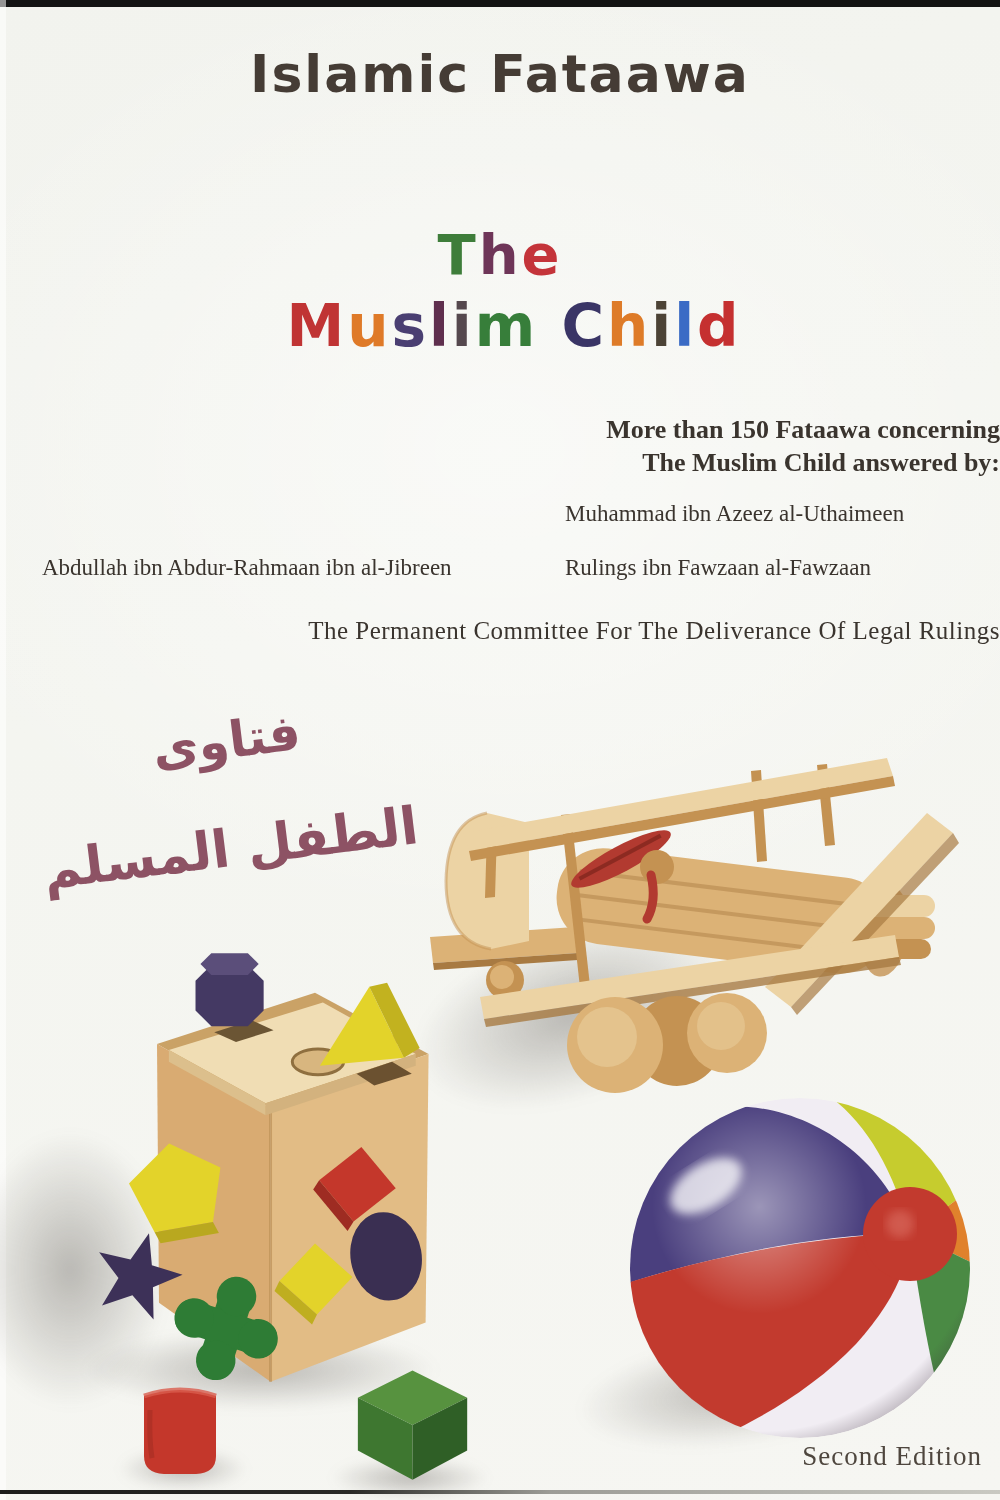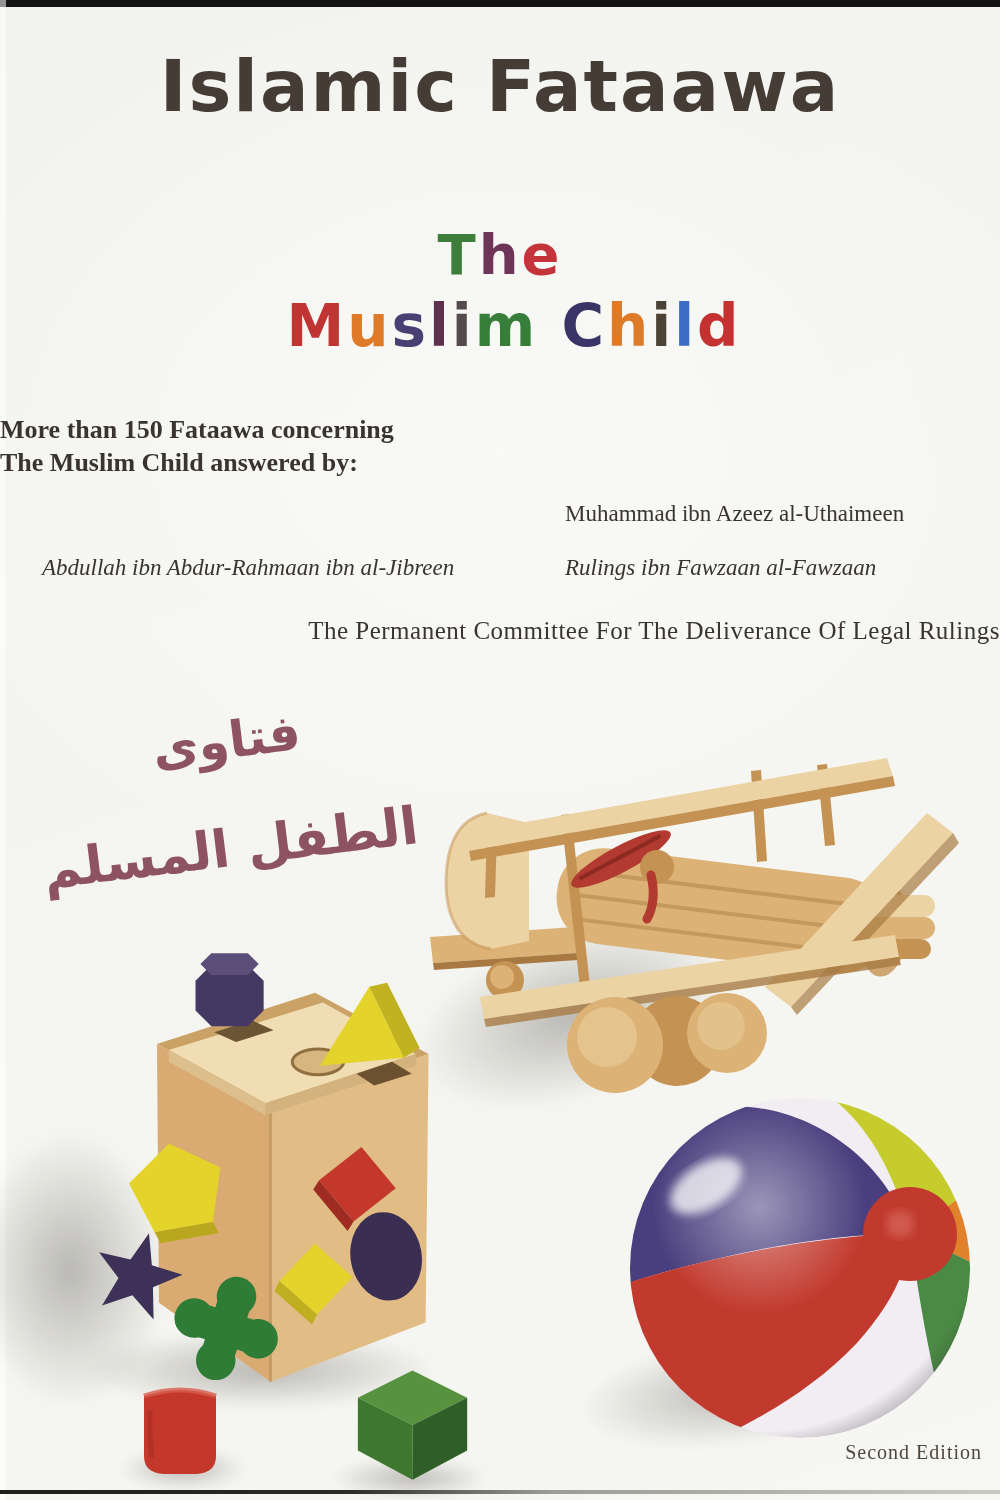--- a/index.html
+++ b/index.html
@@ -11,40 +11,40 @@
     font-family:"Liberation Serif", serif; overflow:hidden;}
   .scan-edge-top{position:absolute;left:0;top:0;width:1000px;height:7px;background:#131313;}
   .scan-edge-bottom{position:absolute;left:0;top:1490px;width:1000px;height:4px;
     background:linear-gradient(90deg,#1d1d1b 0%,#2a2a27 35%,#9c9c96 55%,#c9c9c2 100%);}
   .scan-edge-left{position:absolute;left:0;top:0;width:6px;height:1500px;background:rgba(255,255,255,.55);}
 
   
   .title{position:absolute;left:0;width:1000px;text-align:center;
     font-family:"DejaVu Sans", sans-serif;font-weight:700;color:var(--title_ink);
     letter-spacing:2px;}
-  .title-1{top:44px;font-size:72px;}
+  .title-1{top:44px;font-size:52px;}
   .title-2{top:126px;font-size:64px;}
   .colored{position:absolute;left:0;width:1000px;text-align:center;
     font-family:"DejaVu Sans", sans-serif;font-weight:700;white-space:pre;letter-spacing:3px;}
   .colored-1{top:222px;font-size:56px;}
   .colored-2{top:292px;font-size:58px;margin-left:14px;}
-  .tagline{position:absolute;left:0;width:1000px;text-align:left;
+  .tagline{position:absolute;left:0;width:1000px;text-align:right;
     font-weight:700;color:var(--serif_ink);font-size:26px;line-height:32px;}
   .tagline-1{top:414px;}
   .tagline-2{top:447px;}
   .author{position:absolute;font-size:23px;color:var(--serif_ink);white-space:nowrap;}
-  .a-r1{top:501px;} .a-r2{top:555px;font-style:italic;}
+  .a-r1{top:501px;} .a-r2{top:555px;}
   .a-c1{left:42px;} .a-c2{left:565px;}
   .committee{position:absolute;top:617px;left:0;width:1000px;text-align:right;
     font-size:25px;color:var(--serif_ink);letter-spacing:.5px;}
   .arabic{position:absolute;font-family:"DejaVu Sans", sans-serif;color:var(--arabic_ink);
     font-weight:700;transform:rotate(-7deg);}
   .arabic-1{top:712px;left:152px;font-size:50px;}
   .arabic-2{top:818px;left:42px;font-size:52px;}
-  .edition{position:absolute;top:1441px;right:18px;font-size:20px;color:#4e463e;letter-spacing:1px;text-align:right;}
+  .edition{position:absolute;top:1441px;right:18px;font-size:27px;color:#4e463e;letter-spacing:1px;text-align:right;}
 
   
   .shadow{position:absolute;background:radial-gradient(ellipse at 50% 50%,rgba(90,85,80,.38),rgba(90,85,80,0) 70%);
     filter:blur(6px);border-radius:50%;}
   .sh-plane{left:408px;top:930px;width:330px;height:170px;transform:rotate(-18deg);}
   .sh-cube-left{left:-30px;top:1130px;width:200px;height:280px;}
   .sh-cube-bottom{left:80px;top:1330px;width:360px;height:80px;}
   .sh-ball{left:575px;top:1335px;width:330px;height:110px;transform:rotate(-8deg);}
   .sh-cyl{left:118px;top:1448px;width:130px;height:42px;}
   .sh-gcube{left:330px;top:1458px;width:160px;height:40px;}

